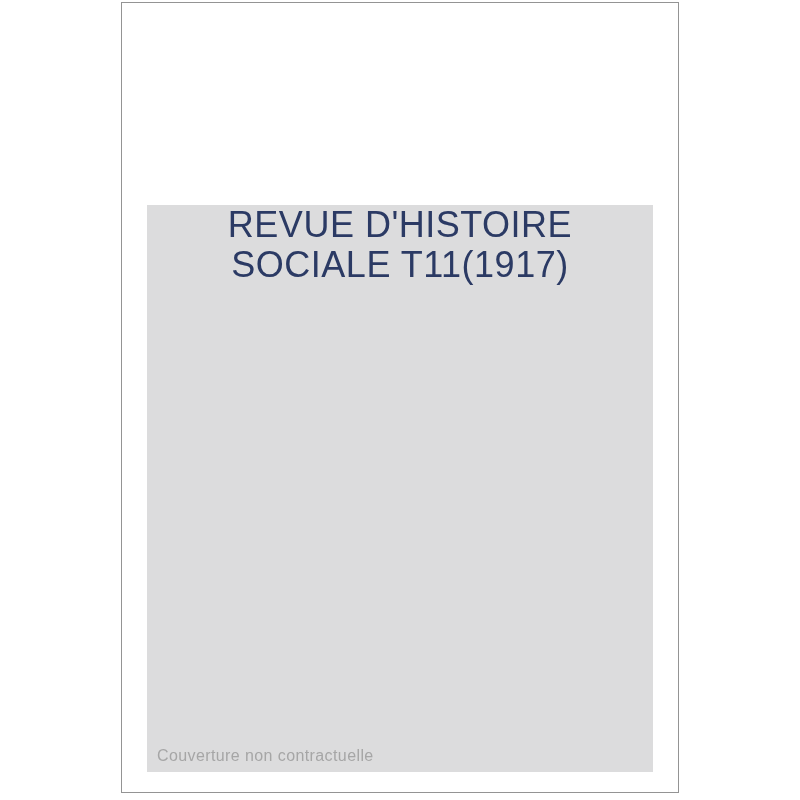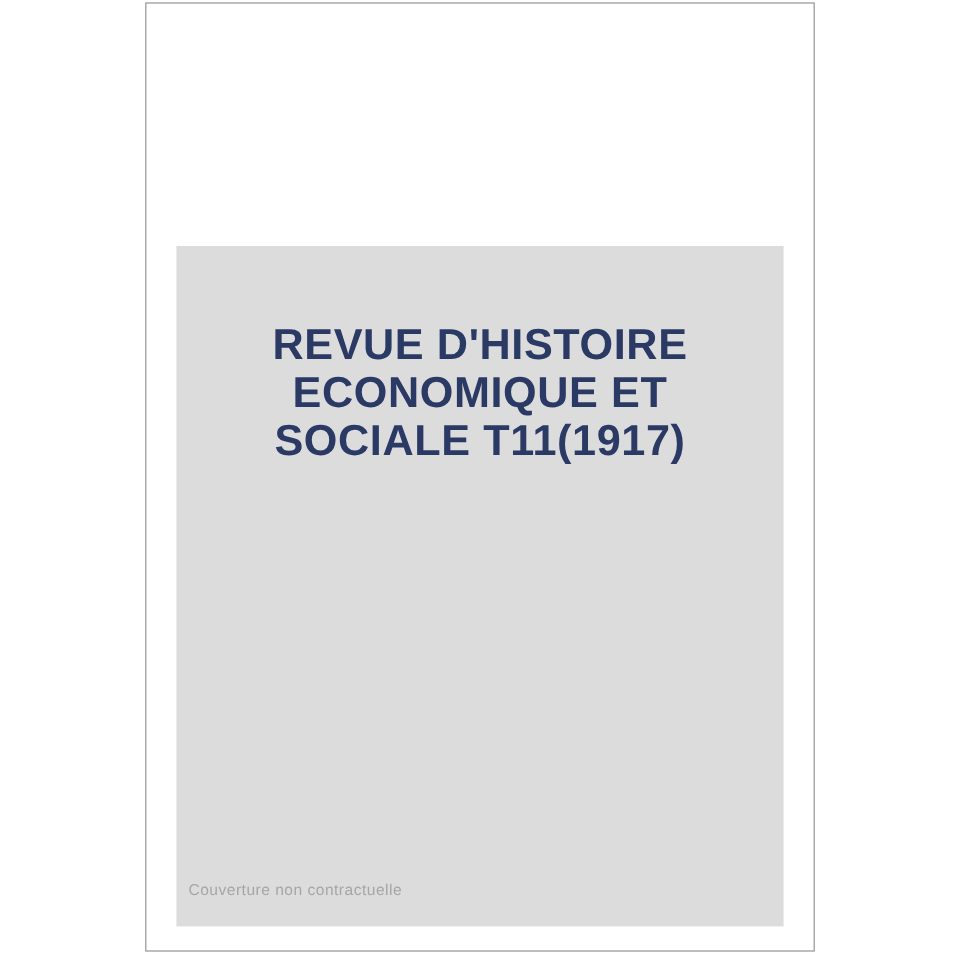--- a/index.html
+++ b/index.html
@@ -29,48 +29,46 @@
   }
   .cover-placeholder {
     position: absolute;
     left: 25px;
     top: 202px;
     width: 506px;
     height: 567px;
     background: var(--placeholder-bg, #dcdcdd);
   }
   .cover-title {
-    padding-top: 62px;
     text-align: center;
     color: var(--title-color, #2b3a64);
     font-size: 36px;
     line-height: 40px;
-    font-weight: 700;
+    font-weight: 400;
     letter-spacing: 0.5px;
   }
   .cover-title .line {
     display: block;
     white-space: nowrap;
   }
   .cover-caption {
     position: absolute;
     left: 10px;
-    bottom: 23px;
-    font-size: 13px;
+    bottom: 7px;
+    font-size: 16px;
     letter-spacing: 0.4px;
     color: var(--caption-color, #a6a6a6);
   }
 </style>
 </head>
 <body>
 
 <div class="stage">
   <div class="cover-page">
     <div class="cover-placeholder">
       <div class="cover-title">
         <span class="line">REVUE D'HISTOIRE</span>
-        <span class="line">ECONOMIQUE ET</span>
         <span class="line">SOCIALE T11(1917)</span>
       </div>
       <div class="cover-caption">Couverture non contractuelle</div>
     </div>
   </div>
 </div>
 
 </body></html>

